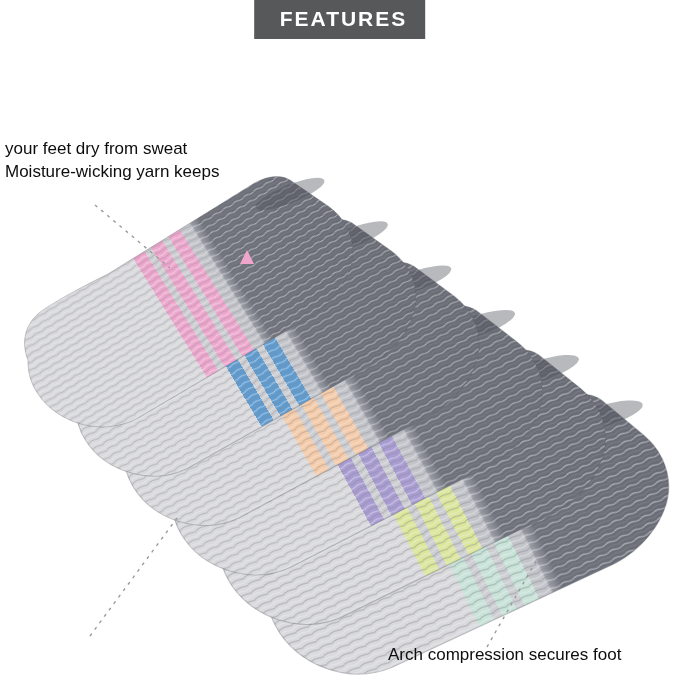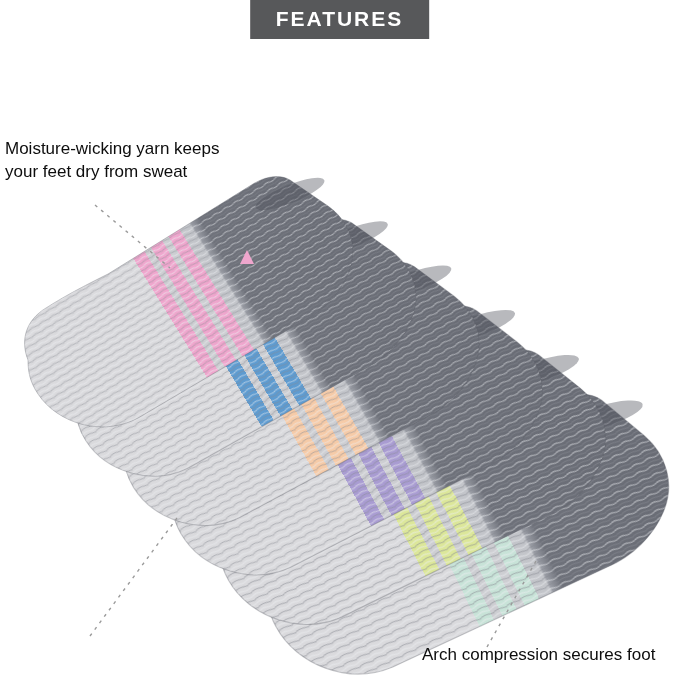--- a/index.html
+++ b/index.html
@@ -5,26 +5,26 @@
   html,body{margin:0;padding:0}
   body{
     width:679px;height:688px;position:relative;overflow:hidden;
     background:#ffffff;
     font-family:"Liberation Sans", sans-serif;
     color:#111;
   }
   .badge{
     position:absolute;top:0;left:50%;transform:translateX(-50%);
     color:#fff;font-weight:bold;font-size:21px;letter-spacing:2px;
-    padding:7px 26px 8px 26px;white-space:nowrap;
+    padding:7px 18px 8px 26px;white-space:nowrap;
   }
   .annot{position:absolute;font-size:17px;line-height:23px;color:#0d0d0d}
   #annot-moisture{left:5px;top:137px}
   #annot-lightweight{left:5px;top:640px}
-  #annot-arch{left:422px;top:643px}
+  #annot-arch{left:388px;top:643px}
   #sock-svg{position:absolute;left:0;top:120px}
 </style>
 </head>
 <body>
 
 <div class="badge" style="background: rgb(87, 88, 90);">
   <span>FEATURES</span>
 </div>
 
 <svg id="sock-svg" width="679" height="568" viewBox="0 0 679 568">
@@ -183,22 +183,22 @@
       <path d="M10,258 C2,238 8,218 28,206 C50,192 70,182 90,172 L235,82 C248,74 262,72 272,78 L310,104 C330,118 340,142 332,166 C326,186 310,205 290,216 L120,316 C85,335 40,322 20,292 C12,280 10,270 10,258 Z" fill="url(#heather)" opacity="0.5"></path>
       <ellipse cx="272" cy="92" rx="37" ry="9" transform="rotate(-22 272 92)" fill="#4e515a" opacity="0.4"></ellipse>
       <path d="M222,162 L229,148 L236,162 Z" fill="#efa6cd"></path>
     </g>
     <line x1="95" y1="85" x2="170" y2="148" stroke="#9a9a9a" stroke-width="1.4" stroke-dasharray="3 5"></line>
     <line x1="90" y1="516" x2="177" y2="398" stroke="#9a9a9a" stroke-width="1.4" stroke-dasharray="3 5"></line>
     <line x1="487" y1="527" x2="536" y2="441" stroke="#9a9a9a" stroke-width="1.4" stroke-dasharray="3 5"></line>
   </svg>
 
 <div class="annot" id="annot-moisture">
+  <div>your feet dry from sweat</div>
   <div>Moisture-wicking yarn keeps</div>
-  <div>your feet dry from sweat</div>
 </div>
 
 <div class="annot" id="annot-lightweight">
 </div>
 
 <div class="annot" id="annot-arch">
   <div>Arch compression secures foot</div>
 </div>
 
 </body></html>

